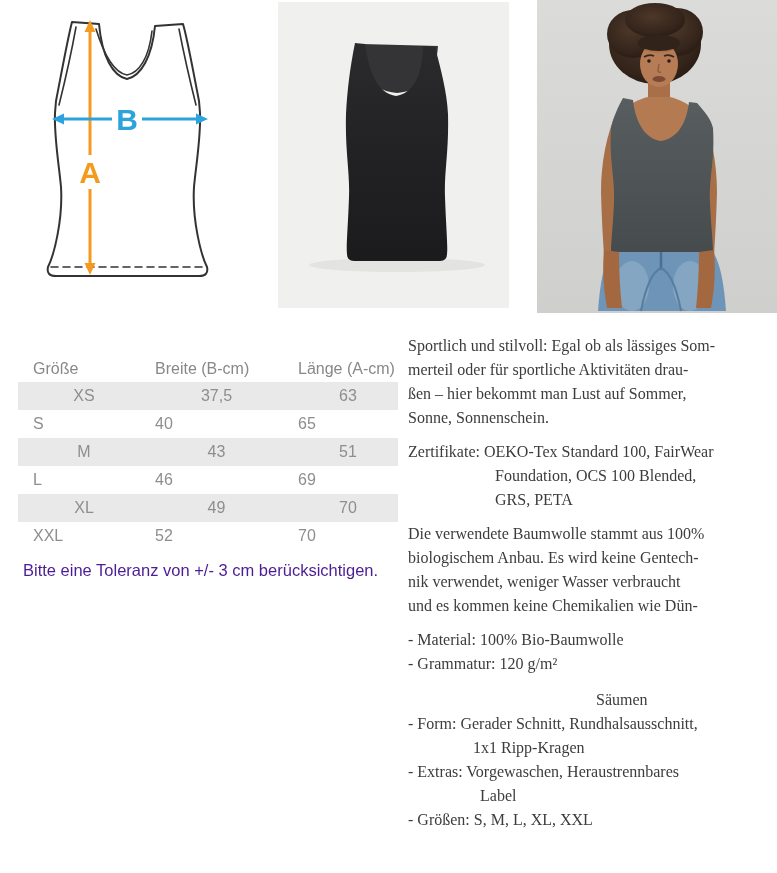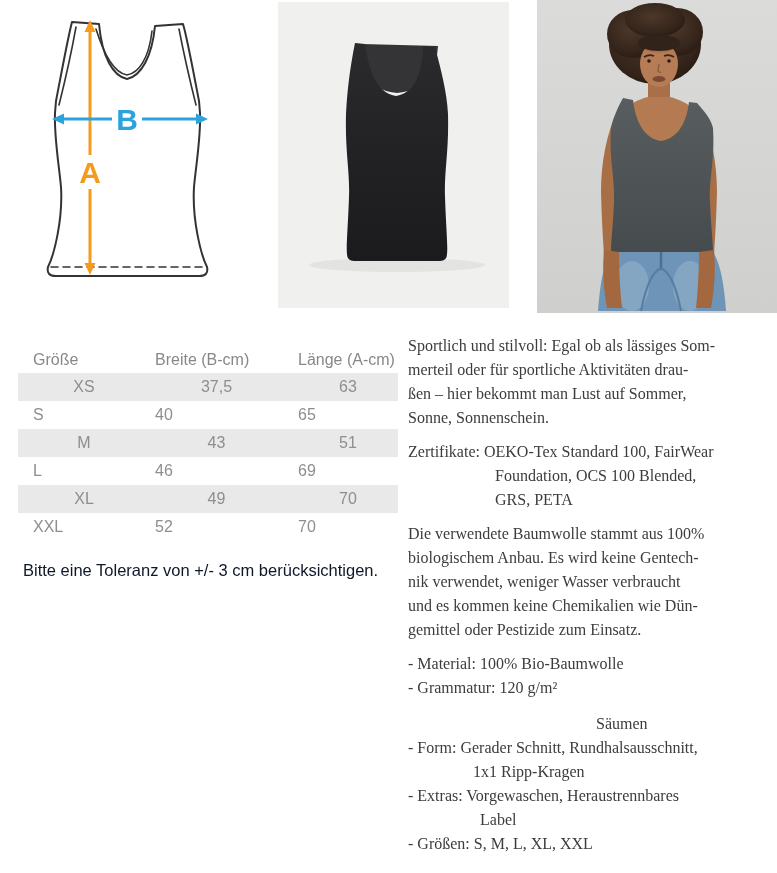--- a/index.html
+++ b/index.html
@@ -11,26 +11,26 @@
   .abs{position:absolute;}
 
   
   #diagram-box{left:18px;top:5px;width:210px;height:292px;}
   #product-box{left:278px;top:2px;width:231px;height:306px;background:#f0f0ee;}
   #model-box{left:537px;top:0;width:240px;height:313px;}
 
   
   #size-table{left:18px;top:346px;width:380px;color:#8e8e8e;font-size:16px;}
   .trow{display:grid;grid-template-columns:117px 143px 120px;height:28px;align-items:center;}
-  .trow.head{height:27px;color:#888888;}
+  .trow.head{height:27px;color:#888888;margin-top:9px;}
   .tcell{padding-left:15px;}
   .tcell.c2,.tcell.c3{padding-left:20px;}
   .trow.stripe{background:#e9e9e9;text-align:center;}
 
-  #tolerance-note{left:23px;top:561px;width:380px;font-size:16.5px;color:#0f172a;}
+  #tolerance-note{left:23px;top:561px;width:380px;font-size:16.5px;color:#4c1d95;}
 
   
   #description{left:408px;top:334px;width:369px;color:#3c3c3c;font-size:16px;}
   .para{margin:0 0 10px 0;}
   .dline{line-height:24px;height:24px;white-space:nowrap;font-family:Liberation Serif, serif;}
 
   svg{display:block;}
 </style>
 </head>
 <body>
@@ -230,21 +230,20 @@
   <div class="para">
     <div class="dline">Zertifikate: OEKO-Tex Standard 100, FairWear</div>
     <div class="dline" style="padding-left:87px;">Foundation, OCS 100 Blended,</div>
     <div class="dline" style="padding-left:87px;">GRS, PETA</div>
   </div>
   <div class="para">
     <div class="dline">Die verwendete Baumwolle stammt aus 100%</div>
     <div class="dline">biologischem Anbau. Es wird keine Gentech-</div>
     <div class="dline">nik verwendet, weniger Wasser verbraucht</div>
     <div class="dline">und es kommen keine Chemikalien wie Dün-</div>
-    <div class="dline">gemittel oder Pestizide zum Einsatz.</div>
   </div>
   <div class="para">
     <div class="dline">- Material: 100% Bio-Baumwolle</div>
     <div class="dline">- Grammatur: 120 g/m²</div>
     <div class="dline" style="padding-left:188px;margin-top:12px;">Säumen</div>
     <div class="dline">- Form: Gerader Schnitt, Rundhalsausschnitt,</div>
     <div class="dline" style="padding-left:65px;">1x1 Ripp-Kragen</div>
     <div class="dline">- Extras: Vorgewaschen, Heraustrennbares</div>
     <div class="dline" style="padding-left:72px;">Label</div>
     <div class="dline">- Größen: S, M, L, XL, XXL</div>

